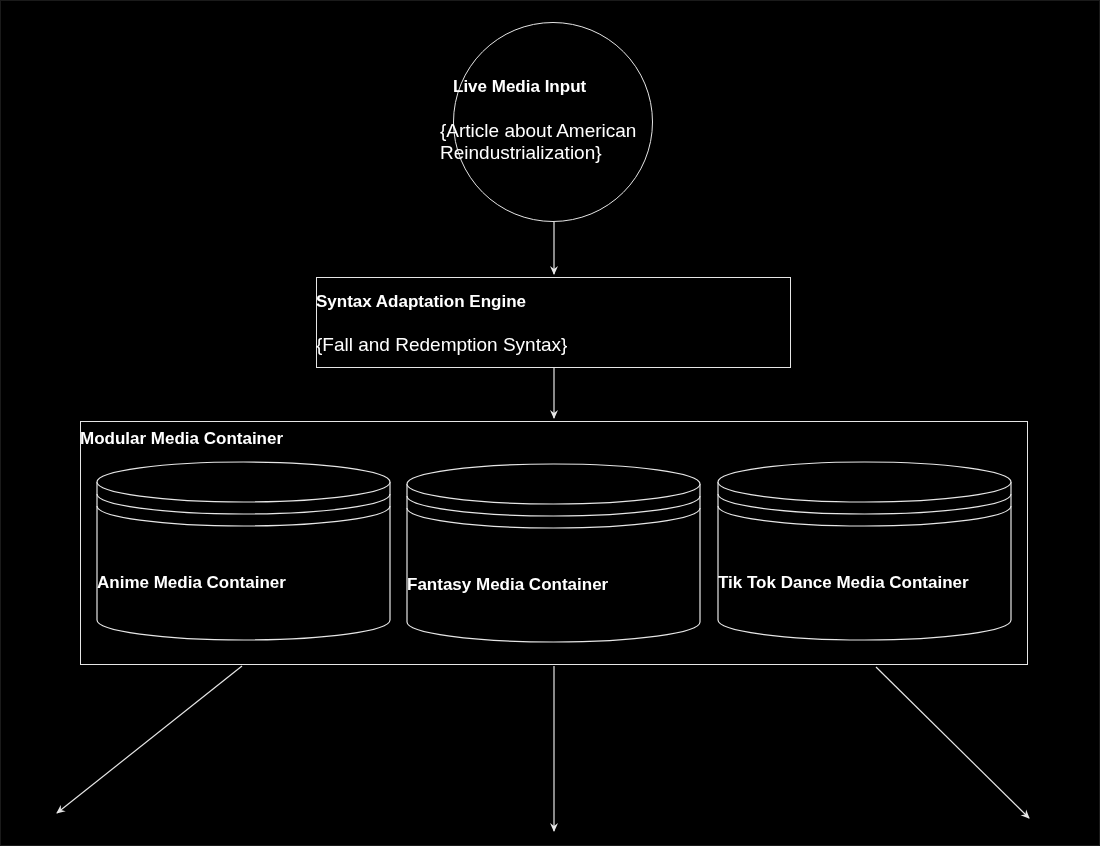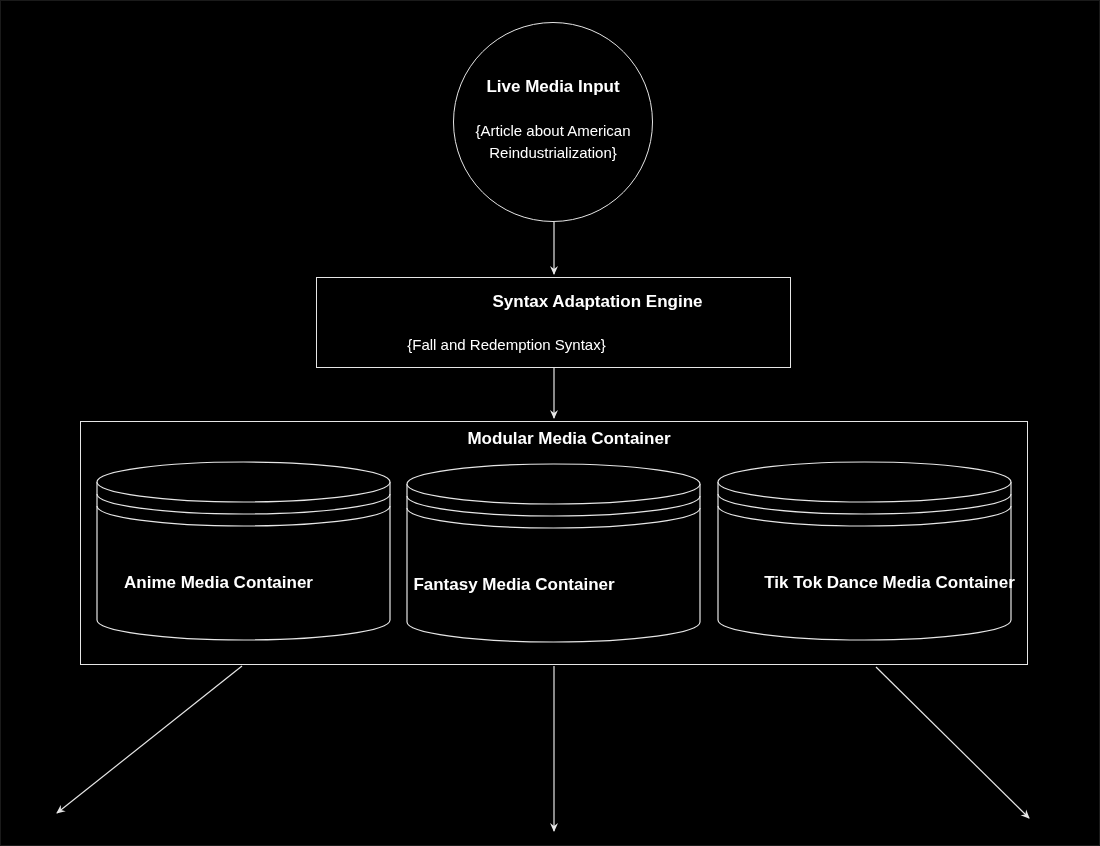--- a/index.html
+++ b/index.html
@@ -1,21 +1,21 @@
 <!DOCTYPE html>
 <html><head>
 <meta charset="utf-8">
 <style>
   html, body { margin: 0; padding: 0; background: #000; }
   body { width: 1100px; height: 846px; position: relative; overflow: hidden; font-family: "Liberation Sans", sans-serif; color: #fff; }
   .frame { position: absolute; inset: 0; border: 1px solid #1a1a1a; box-sizing: border-box; }
   svg.wires { position: absolute; left: 0; top: 0; }
-  .node-text { position: absolute; text-align: center; color: #fff; }
+  .node-text { position: absolute; color: #fff; }
   .title { font-weight: bold; font-size: 17px; }
-  .sub { font-size: 15px; line-height: 22px; }
+  .sub { font-size: 19px; line-height: 22px; }
   .circle-node { position: absolute; left: 453px; top: 22px; width: 200px; height: 200px; border: 1.3px solid #e6e6e6; border-radius: 50%; box-sizing: border-box; }
   .rect-node { position: absolute; left: 316px; top: 277px; width: 475px; height: 91px; border: 1.3px solid #e6e6e6; box-sizing: border-box; }
   .group-node { position: absolute; left: 80px; top: 421px; width: 948px; height: 244px; border: 1.3px solid #e6e6e6; box-sizing: border-box; }
 </style>
 </head>
 <body>
 
 <div class="frame"></div>
 
 <svg class="wires" width="1100" height="846">
@@ -61,14 +61,14 @@
 </div>
 
 <div class="rect-node"></div>
 <div class="node-text title" style="left:316px; top:292px; width:563px;">Syntax Adaptation Engine</div>
 <div class="node-text sub" style="left:316px; top:334px; width:381px;">{Fall and Redemption Syntax}</div>
 
 <div class="group-node"></div>
 <div class="node-text title" style="left:80px; top:429px; width:978px;">Modular Media Container</div>
 
 <div class="node-text title" style="left:97px; top:573px; width:243px;">Anime Media Container</div>
-<div class="node-text title" style="left:397px; top:575px; width:234px;">Fantasy Media Container</div>
+<div class="node-text title" style="left:407px; top:575px; width:234px;">Fantasy Media Container</div>
 <div class="node-text title" style="left:718px; top:573px; width:343px;">Tik Tok Dance Media Container</div>
 
 </body></html>

